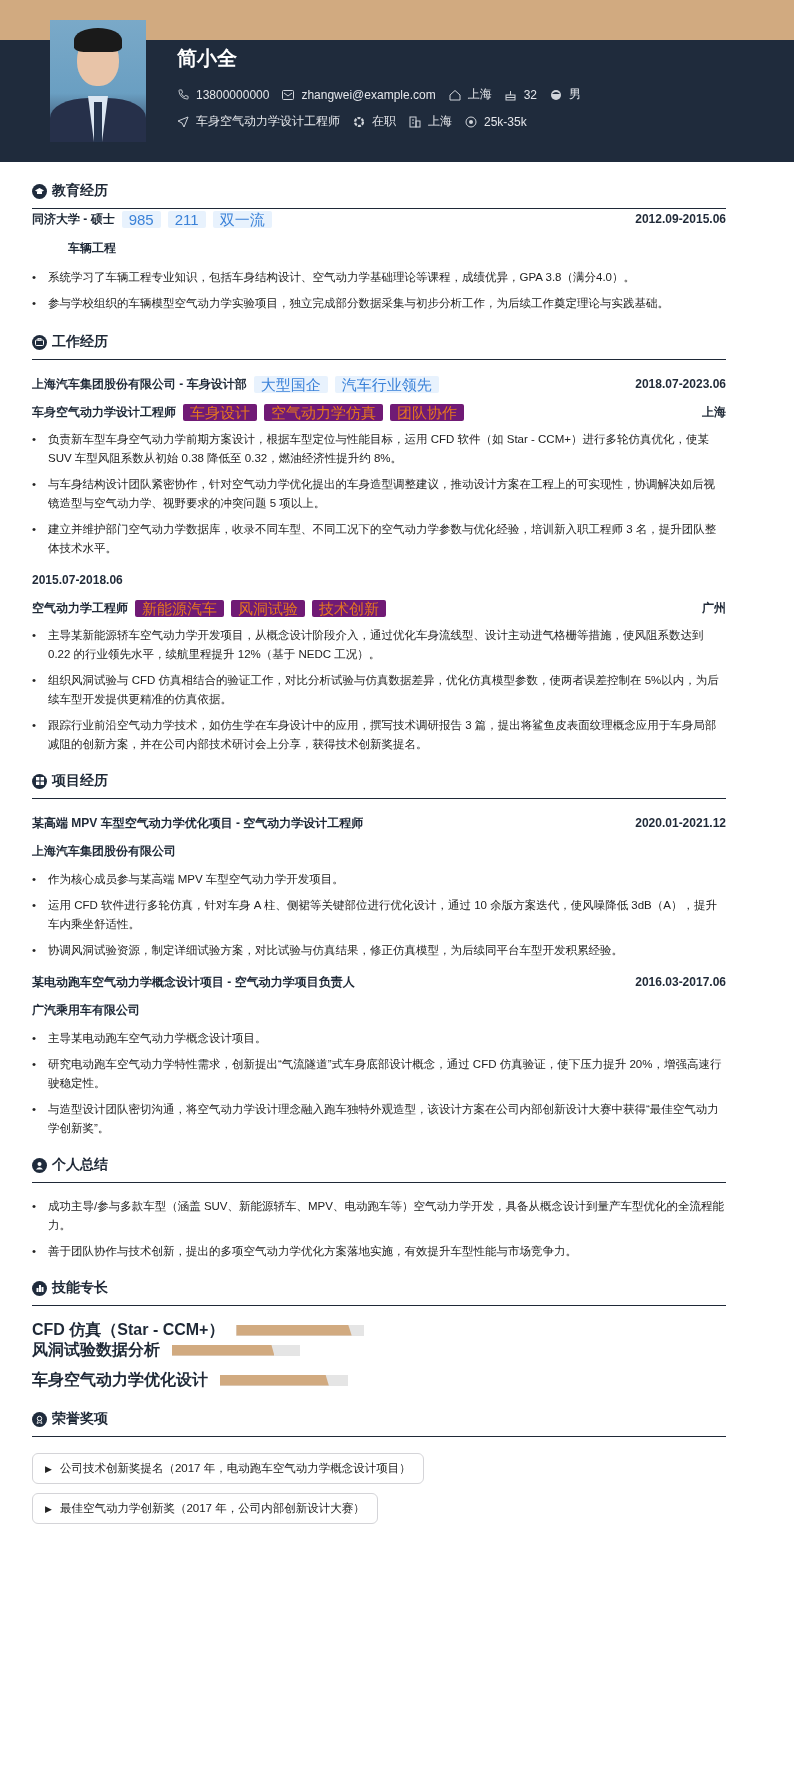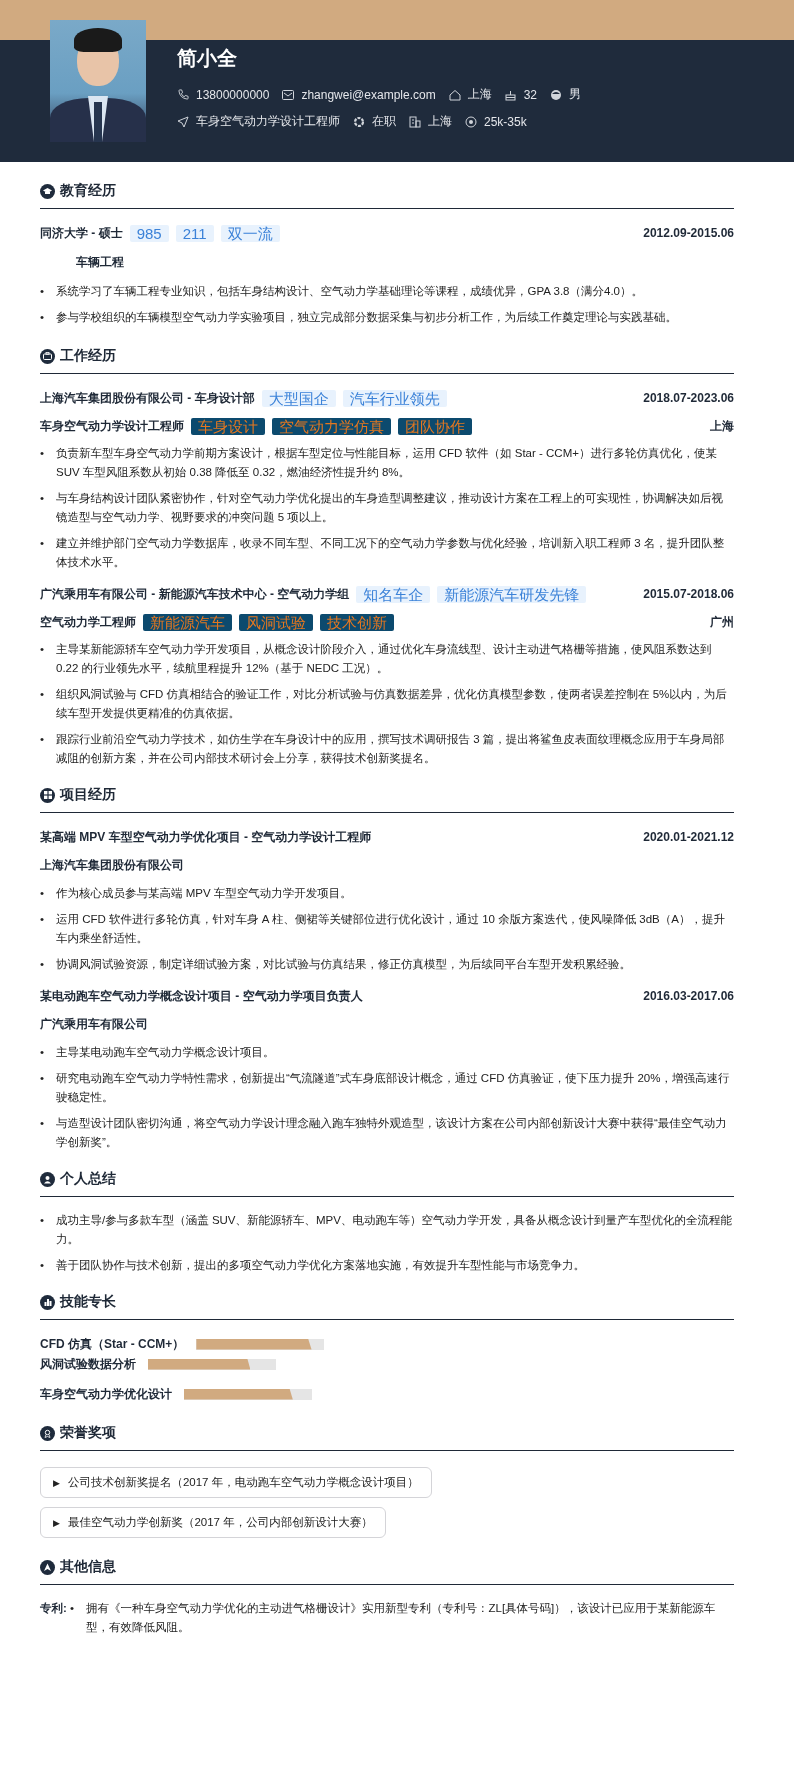--- a/index.html
+++ b/index.html
@@ -11,34 +11,34 @@
   .avatar .hair { position: absolute; left: 24px; top: 8px; width: 48px; height: 24px; border-radius: 50% 50% 20% 20%; background: #1a1a1a; }
   .avatar .suit { position: absolute; left: 0; top: 78px; width: 96px; height: 50px; background: #26304a; border-radius: 40% 40% 0 0; }
   .avatar .shirt { position: absolute; left: 38px; top: 76px; width: 20px; height: 46px; background: #dbe6f2; clip-path: polygon(0 0,100% 0,70% 100%,30% 100%); }
   .avatar .tie { position: absolute; left: 44px; top: 82px; width: 8px; height: 40px; background: #26354f; }
   .name { position: absolute; left: 177px; top: 45px; color: #ffffff; font-size: 20px; font-weight: bold; }
   .info-row { position: absolute; left: 177px; display: flex; align-items: center; color: #e5e7eb; font-size: 12px; }
   .info-row.r1 { top: 86px; }
   .info-row.r2 { top: 113px; }
   .info-item { display: flex; align-items: center; margin-right: 13px; }
   .info-item .ic { width: 12px; height: 12px; margin-right: 7px; display: inline-flex; align-items: center; justify-content: center; }
-  .content { position: absolute; left: 40px; top: 162px; width: 694px; }
+  .content { position: absolute; left: 32px; top: 162px; width: 694px; }
   .section-title { display: flex; align-items: center; font-size: 14px; font-weight: bold; color: #1f2937; height: 22px; }
   .section-title .sicon { width: 15px; height: 15px; border-radius: 50%; background: #1f2b3c; margin-right: 5px; display: inline-flex; align-items: center; justify-content: center; }
   .section-rule { height: 1px; background: #1f2937; margin-top: 6px; }
   .row { display: flex; justify-content: space-between; align-items: center; font-size: 12px; font-weight: bold; height: 20px; }
   .row .left { display: flex; align-items: center; }
   .tag { display: inline-block; font-size: 15px; font-weight: normal; padding: 1px 7px; border-radius: 2px; margin-left: 7px; line-height: 15px; }
   .tag.blue { background: #e8f2fd; color: #3b82d8; }
-  .tag.orange { background: #0c4a6e; color: #e5771f; }
+  .tag.orange { background: #701a75; color: #e5771f; }
   ul.bullets { list-style: none; }
   ul.bullets li { position: relative; padding-left: 16px; font-size: 11.5px; line-height: 19px; color: #222; text-indent: -16px; padding-left: 16px; margin-bottom: 7px; }
   ul.bullets li .dot { display: inline-block; width: 16px; text-indent: 0; }
   .skill-grid { display: flex; flex-wrap: wrap; }
-  .skill { display: flex; align-items: center; width: 353px; height: 20px; font-size: 12px; font-weight: bold; }
+  .skill { display: flex; align-items: center; width: 353px; height: 20px; font-size: 16px; font-weight: bold; }
   .bar { width: 128px; height: 11px; background: #e5e5e5; margin-left: 12px; position: relative; }
   .bar .fill { position: absolute; left: 0; top: 0; bottom: 0; background: #d1aa80; clip-path: polygon(0 0, 97% 0, 100% 100%, 0 100%); }
   .award { display: inline-flex; align-items: center; border: 1px solid #d4d4d8; border-radius: 6px; padding: 0 12px; height: 31px; font-size: 11.5px; color: #222; }
   .award .tri { font-size: 9px; margin-right: 8px; }
   .other-row { display: flex; font-size: 11.5px; line-height: 19px; }
   .other-row .label { font-weight: bold; width: 30px; flex: none; }
 </style>
 </head>
 <body>
 
@@ -148,21 +148,21 @@
       <span class="sicon">
           <svg width="9" height="7" viewBox="0 0 9 7">
             <path d="M0 2.5 L4.5 0 L9 2.5 L4.5 5 Z" fill="#fff"></path>
             <path d="M2 4 L2 6 L7 6 L7 4" fill="#fff"></path>
           </svg>
         </span>
       <span>教育经历</span>
     </div>
     <div class="section-rule"></div>
 
-    <div class="row" style="margin-top:14px;">
+    <div class="row" style="">
       <div class="left">
         <span>同济大学 - 硕士</span>
         <span class="tag blue">985</span>
         <span class="tag blue">211</span>
         <span class="tag blue">双一流</span>
       </div>
       <span>2012.09-2015.06</span>
     </div>
     <div class="row" style="margin-top:9px;margin-left:36px;">
       <span>车辆工程</span>
@@ -202,25 +202,20 @@
       </div>
       <span>上海</span>
     </div>
     <ul class="bullets" style="margin-top:8px;">
       <li><span class="dot">•</span><span>负责新车型车身空气动力学前期方案设计，根据车型定位与性能目标，运用 CFD 软件（如 Star - CCM+）进行多轮仿真优化，使某 SUV 车型风阻系数从初始 0.38 降低至 0.32，燃油经济性提升约 8%。</span></li>
       <li><span class="dot">•</span><span>与车身结构设计团队紧密协作，针对空气动力学优化提出的车身造型调整建议，推动设计方案在工程上的可实现性，协调解决如后视镜造型与空气动力学、视野要求的冲突问题 5 项以上。</span></li>
       <li><span class="dot">•</span><span>建立并维护部门空气动力学数据库，收录不同车型、不同工况下的空气动力学参数与优化经验，培训新入职工程师 3 名，提升团队整体技术水平。</span></li>
     </ul>
 
     <div class="row" style="margin-top:12px;">
-      <div class="left">
-        <span>广汽乘用车有限公司 - 新能源汽车技术中心 - 空气动力学组</span>
-        <span class="tag blue">知名车企</span>
-        <span class="tag blue">新能源汽车研发先锋</span>
-      </div>
       <span>2015.07-2018.06</span>
     </div>
     <div class="row" style="margin-top:8px;">
       <div class="left">
         <span>空气动力学工程师</span>
         <span class="tag orange">新能源汽车</span>
         <span class="tag orange">风洞试验</span>
         <span class="tag orange">技术创新</span>
       </div>
       <span>广州</span>
@@ -340,31 +335,14 @@
             <span class="tri">▶</span>
             <span>公司技术创新奖提名（2017 年，电动跑车空气动力学概念设计项目）</span>
           </div></div>
       <div style="margin-top:9px;"><div class="award">
             <span class="tri">▶</span>
             <span>最佳空气动力学创新奖（2017 年，公司内部创新设计大赛）</span>
           </div></div>
     </div>
   </div>
 
-  <div style="margin-top:18px;">
-    <div class="section-title">
-      <span class="sicon">
-          <svg width="9" height="9" viewBox="0 0 9 9">
-            <path d="M4.5 0.5 L8 8 L4.5 6 L1 8 Z" fill="#fff"></path>
-          </svg>
-        </span>
-      <span>其他信息</span>
-    </div>
-    <div class="section-rule"></div>
-    <div class="other-row" style="margin-top:14px;">
-      <span class="label">专利:</span>
-      <ul class="bullets" style="flex:1;">
-        <li><span class="dot">•</span><span>拥有《一种车身空气动力学优化的主动进气格栅设计》实用新型专利（专利号：ZL[具体号码]），该设计已应用于某新能源车型，有效降低风阻。</span></li>
-      </ul>
-    </div>
-  </div>
 
 </div>
 
 </body></html>

